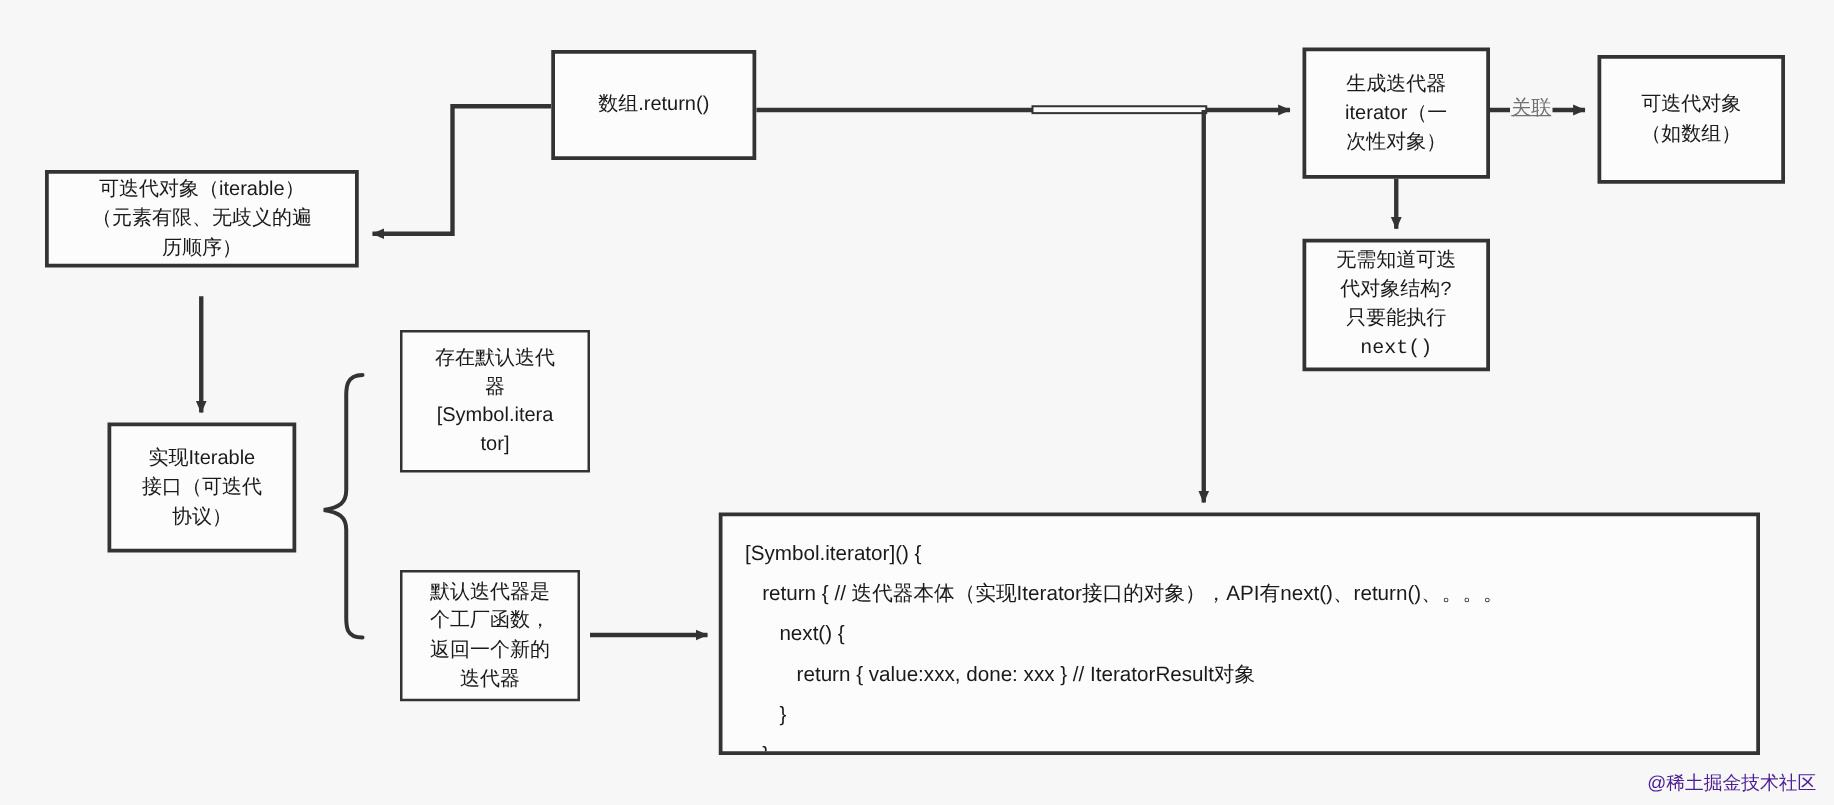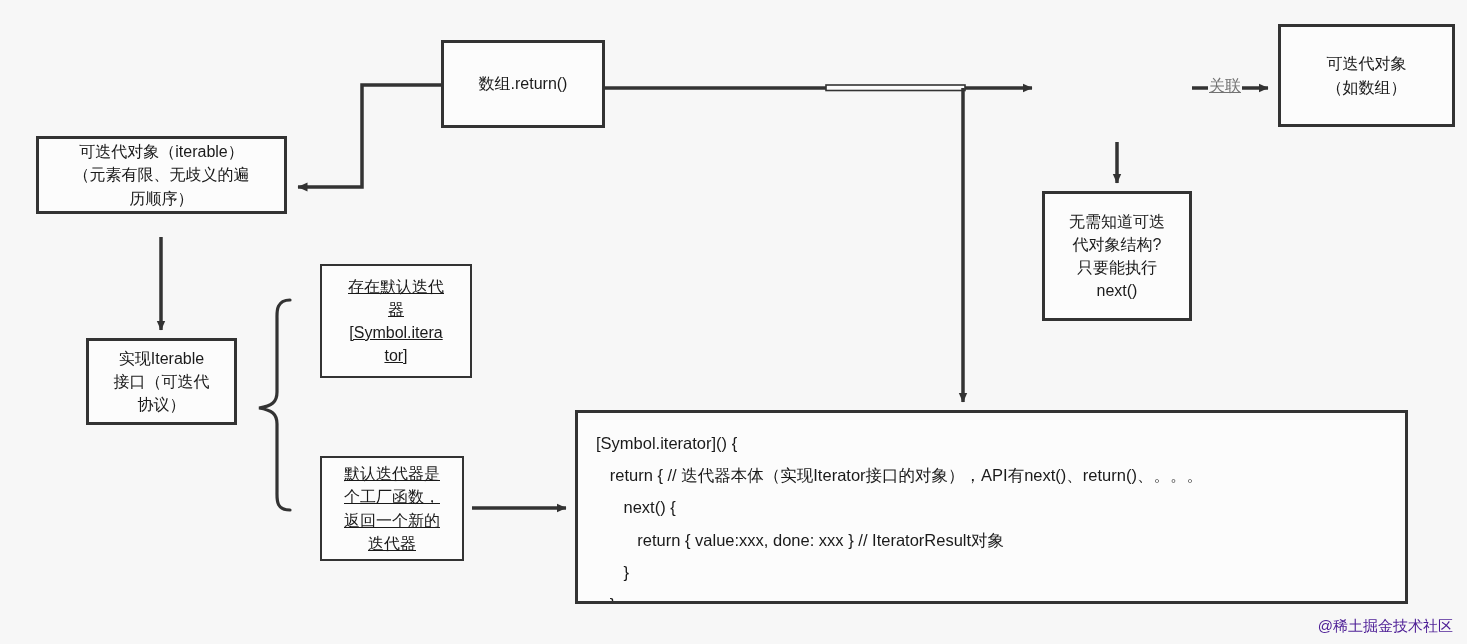--- a/index.html
+++ b/index.html
@@ -19,21 +19,21 @@
     display:flex;
     align-items:center;
     justify-content:center;
     text-align:center;
     color:#1a1a1a;
     font-size:16px;
     line-height:1.45;
     white-space:pre-line;
     z-index:3;
   }
-  .node.thin{border-width:2px;text-decoration:underline;}
+  .node.thin{border-width:2px;}
   .code{
     position:absolute;
     box-sizing:border-box;
     background:#fcfcfc;
     border:3px solid #333333;
     color:#1a1a1a;
     font-size:16.5px;
     line-height:1.95;
     padding:14px 0 10px 18px;
     white-space:pre;
@@ -91,41 +91,44 @@
     <path d="M290,300 C276,300 277,312 277,318 L277,392 C277,402 272,406 259,408
              C272,410 277,414 277,424 L277,492 C277,500 276,510 290,510" fill="none" stroke="#333333" stroke-width="3.2" stroke-linecap="round"></path>
   </svg>
 
   <div class="node" style="left:441px;top:40px;width:164px;height:88px;">数组.return()</div>
 
   <div class="node" style="left:36px;top:136px;width:251px;height:78px;">可迭代对象（iterable）
 （元素有限、无歧义的遍
 历顺序）</div>
 
-  <div class="node" style="left:86px;top:338px;width:151px;height:87px;">实现Iterable
+  <div class="node" style="left:86px;top:338px;width:151px;height:104px;">实现Iterable
 接口（可迭代
 协议）</div>
 
   <div class="node thin" style="left:320px;top:264px;width:152px;height:114px;">存在默认迭代
 器
 [Symbol.itera
 tor]</div>
 
   <div class="node thin" style="left:320px;top:456px;width:144px;height:105px;">默认迭代器是
 个工厂函数，
 返回一个新的
 迭代器</div>
 
+  <div class="node" style="left:1042px;top:38px;width:150px;height:105px;">生成迭代器
+iterator（一
+次性对象）</div>
 
-  <div class="node" style="left:1042px;top:191px;width:150px;height:130px;">无需知道可迭
+  <div class="node" style="left:1042px;top:191px;width:150px;height:106px;font-family:Liberation Mono, monospace;">无需知道可迭
 代对象结构?
 只要能执行
 next()</div>
 
-  <div class="node" style="left:1278px;top:24px;width:177px;height:103px;">可迭代对象
+  <div class="node" style="left:1278px;top:44px;width:150px;height:103px;">可迭代对象
 （如数组）</div>
 
   <div class="label" style="left:1208px;top:76px;">关联</div>
 
   <div class="code" style="left:575px;top:410px;width:833px;height:194px;">[Symbol.iterator]() {
    return { // 迭代器本体（实现Iterator接口的对象），API有next()、return()、。。。
       next() {
          return { value:xxx, done: xxx } // IteratorResult对象
       }
    }

